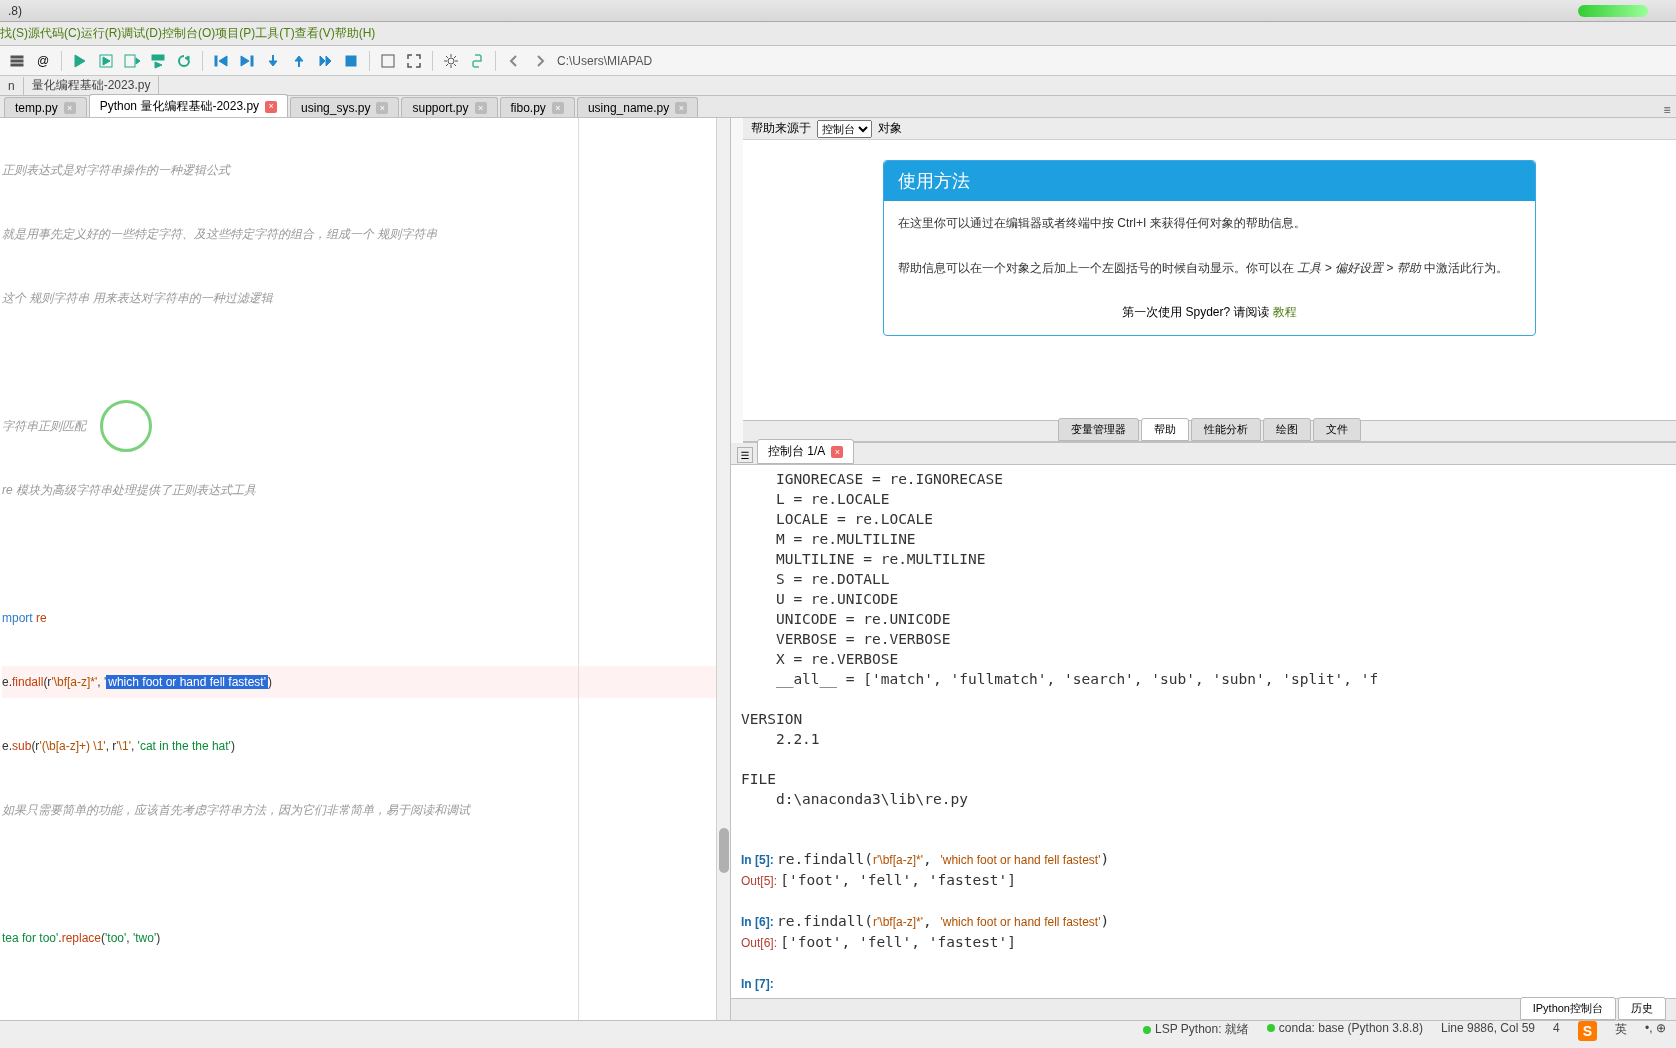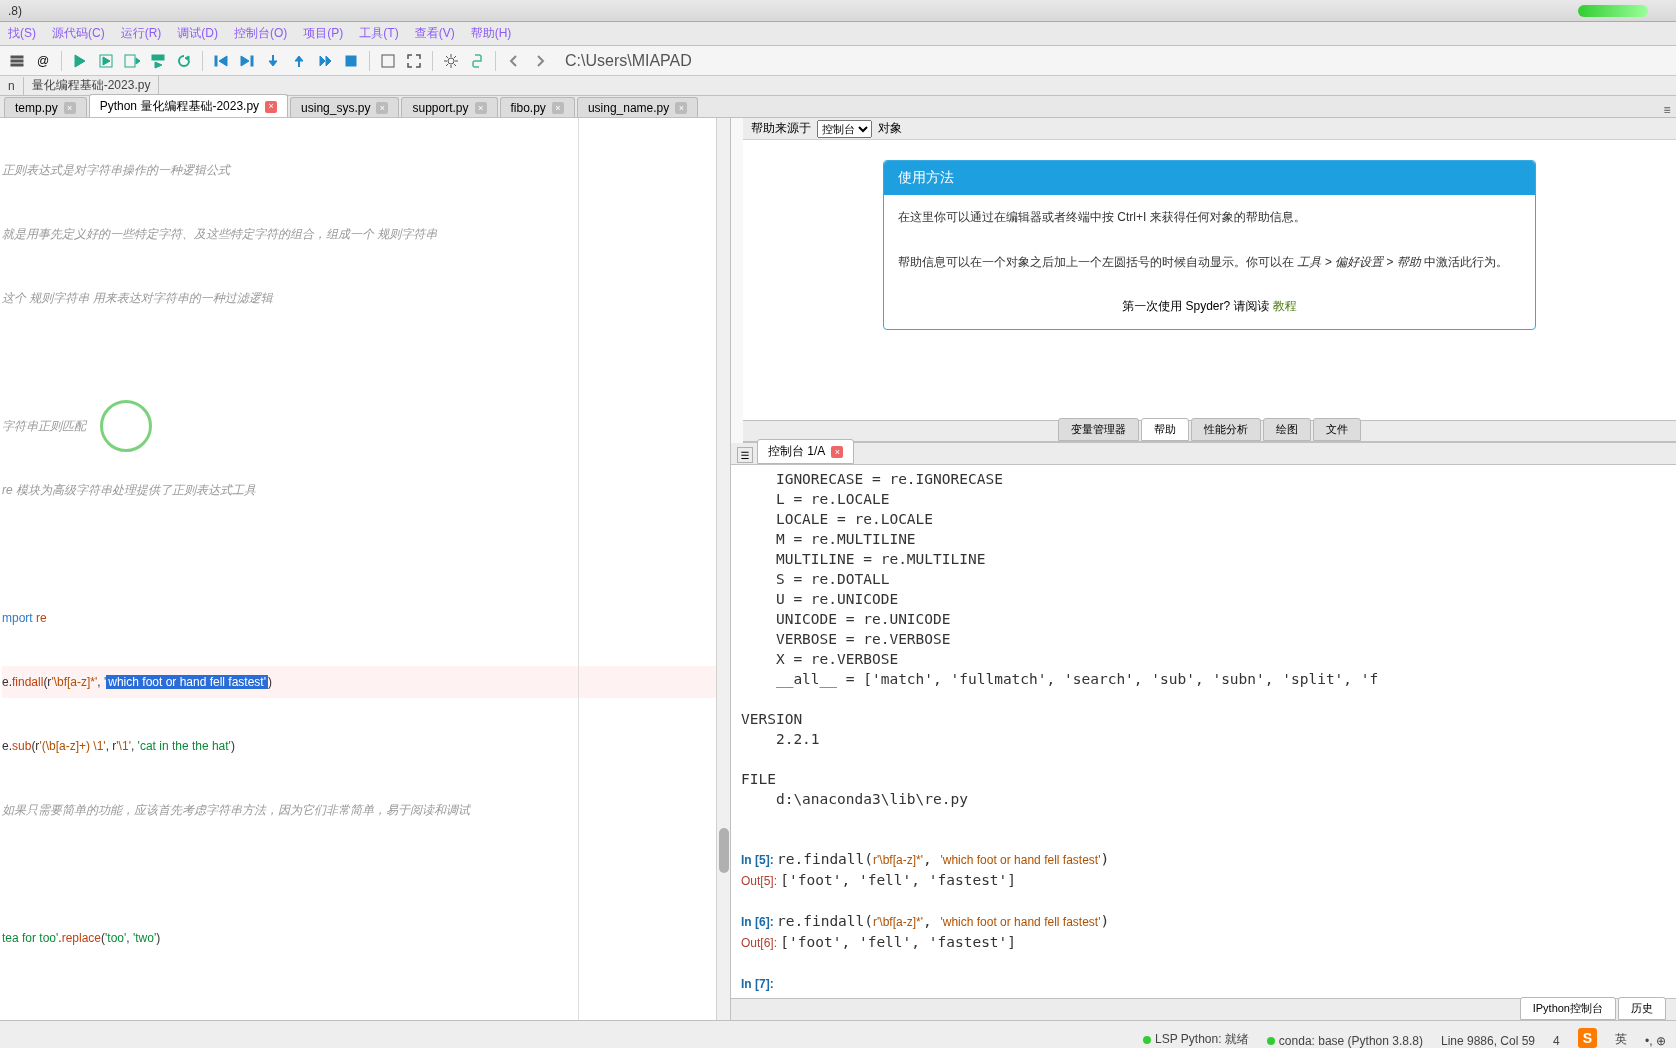--- a/index.html
+++ b/index.html
@@ -3,26 +3,26 @@
 <meta charset="utf-8">
 <style>
 * { margin: 0; padding: 0; box-sizing: border-box; font-family: "Microsoft YaHei", sans-serif; font-size: 12px; }
 body { background: #f0f0f0; width: 1676px; height: 1048px; overflow: hidden; }
 
 .titlebar { height: 22px; background: linear-gradient(#e8e8e8, #d8d8d8); border-bottom: 1px solid #aaa; display: flex; align-items: center; padding: 0 8px; justify-content: space-between; }
 .titlebar .title-text { color: #333; }
 .macpill { width: 70px; height: 12px; border-radius: 6px; background: linear-gradient(to right, #3c3, #9f9); margin-left: auto; margin-right: 20px; }
 
 .menubar { height: 24px; background: #eaeaea; border-bottom: 1px solid #c0c0c0; display: flex; align-items: center; }
-.menubar .menu-item { padding: 2px 8px; color: #8b5cf6; cursor: default; }
+.menubar .menu-item { padding: 2px 0; color: #4d7c0f; cursor: default; }
 
 .toolbar { height: 30px; background: #f5f5f5; border-bottom: 1px solid #c8c8c8; display: flex; align-items: center; padding: 0 6px; gap: 4px; }
 .toolbar .tb-btn { width: 22px; height: 22px; display: inline-flex; align-items: center; justify-content: center; border-radius: 3px; cursor: pointer; }
 .toolbar .tb-sep { width: 1px; height: 20px; background: #ccc; margin: 0 3px; }
-.toolbar .path-box { margin-left: 10px; color: #555; font-size: 16px; }
+.toolbar .path-box { margin-left: 2px; color: #555; font-size: 12px; }
 
 .tabbar-top { height: 20px; background: #ececec; border-bottom: 1px solid #c0c0c0; display: flex; align-items: center; font-size: 11px; }
 .tabbar-top .tab { padding: 2px 8px; border-right: 1px solid #c0c0c0; color: #444; cursor: pointer; }
 
 .file-tabs { height: 22px; background: #e8e8e8; border-bottom: 1px solid #c0c0c0; display: flex; align-items: flex-end; padding-left: 4px; gap: 2px; }
 .file-tab { padding: 3px 10px 2px 10px; background: #dcdcdc; border: 1px solid #b8b8b8; border-bottom: none; border-radius: 3px 3px 0 0; font-size: 11px; display: flex; align-items: center; gap: 6px; cursor: pointer; }
 .file-tab.active { background: #fff; }
 .file-tab .close { width: 12px; height: 12px; background: #e66; color: #fff; border-radius: 2px; display: inline-flex; align-items: center; justify-content: center; font-size: 9px; line-height: 1; }
 .file-tab .close.grey { background: #bbb; }
 .file-tabs .menu-handle { margin-left: auto; width: 18px; text-align: center; color: #555; cursor: pointer; }
@@ -44,21 +44,21 @@
 .hl-line { background: #fff2f2; display: block; }
 .sel { background: #2a6dd8; color: #fff; padding: 0 2px; }
 .circle-cursor { position: absolute; width: 52px; height: 52px; border: 3px solid #7cd27c; border-radius: 50%; left: 100px; top: 282px; pointer-events: none; }
 
 .right-pane { flex: 1; display: flex; flex-direction: column; border-left: 1px solid #c0c0c0; background: #f8f8f8; }
 .right-top { border-bottom: 1px solid #c0c0c0; margin-left: 12px; }
 .help-header { height: 22px; display: flex; align-items: center; padding: 0 8px; gap: 6px; background: #ececec; border-bottom: 1px solid #d0d0d0; }
 .help-header select { font-size: 11px; height: 18px; text-align: right; }
 .help-body { padding: 20px 140px 20px 140px; background: #fff; height: 280px; }
 .help-card { border: 1px solid #38a8e0; border-radius: 4px; background: #fff; }
-.help-card .hc-title { background: #1e9fe0; color: #fff; padding: 8px 14px; font-size: 14px; border-radius: 4px 4px 0 0; }
+.help-card .hc-title { background: #1e9fe0; color: #fff; padding: 8px 14px; font-size: 18px; border-radius: 4px 4px 0 0; }
 .help-card .hc-body { padding: 12px 14px; font-size: 13px; line-height: 1.8; color: #333; }
 .help-card .hc-body .emph { font-style: italic; }
 .help-card a { color: #4d7c0f; text-decoration: none; }
 .help-card .hc-foot { text-align: center; padding: 12px 0 14px 0; font-size: 13px; }
 
 .right-tabs { height: 22px; display: flex; justify-content: center; align-items: flex-end; gap: 2px; background: #ececec; border-top: 1px solid #c0c0c0; border-bottom: 1px solid #c0c0c0; }
 .right-tab { padding: 3px 12px; border: 1px solid #b8b8b8; background: #ddd; border-radius: 3px 3px 0 0; font-size: 11px; cursor: pointer; }
 .right-tab.active { background: #fff; }
 
 .console-pane { flex: 1; display: flex; flex-direction: column; background: #fff; }
@@ -67,21 +67,21 @@
 .console-pane .tabbar2 .ctab .close { width: 12px; height: 12px; background: #e66; color: #fff; border-radius: 2px; display: inline-flex; align-items: center; justify-content: center; font-size: 9px; }
 .console-pane .tabbar2 .open-btn { width: 16px; height: 16px; border: 1px solid #b0b0b0; display: flex; align-items: center; justify-content: center; font-size: 10px; margin-bottom: 1px; }
 .console-body { flex: 1; padding: 4px 10px; font-family: Consolas, monospace; font-size: 14.5px; line-height: 20px; color: #333; white-space: pre; overflow: hidden; }
 .console-body .ipyin { color: #1a6aa8; font-weight: bold; }
 .console-body .ipyout { color: #b04030; }
 .console-body .pystr { color: #b05000; }
 
 .bottom-tabs { height: 22px; background: #ececec; border-top: 1px solid #c0c0c0; display: flex; justify-content: flex-end; align-items: flex-end; gap: 2px; padding-right: 10px; }
 .bottom-tab { padding: 3px 12px; border: 1px solid #b8b8b8; background: #fff; border-radius: 3px 3px 0 0; font-size: 11px; cursor: pointer; }
 
-.statusbar { position: fixed; bottom: 0; left: 0; right: 0; height: 28px; background: #eee; border-top: 1px solid #c0c0c0; display: flex; align-items: flex-end; justify-content: flex-end; padding: 0 10px; gap: 18px; font-size: 12px; color: #444; }
+.statusbar { position: fixed; bottom: 0; left: 0; right: 0; height: 28px; background: #eee; border-top: 1px solid #c0c0c0; display: flex; align-items: flex-start; justify-content: flex-end; padding: 0 10px; gap: 18px; font-size: 12px; color: #444; }
 .statusbar .sb-item { display: flex; align-items: center; gap: 4px; }
 .status-dot { width: 8px; height: 8px; border-radius: 50%; background: #3c3; display: inline-block; }
 .ime-badge { background: #ff7a00; color: #fff; padding: 2px 5px; border-radius: 3px; font-weight: bold; font-size: 14px; }
 
 svg { width: 16px; height: 16px; }
 .tb-btn.green svg { stroke: #2a8; fill: #2a8; }
 .tb-btn.blue svg { stroke: #28c; fill: #28c; }
 .tb-btn.grey svg { stroke: #555; fill: none; }
 </style>
 </head>

